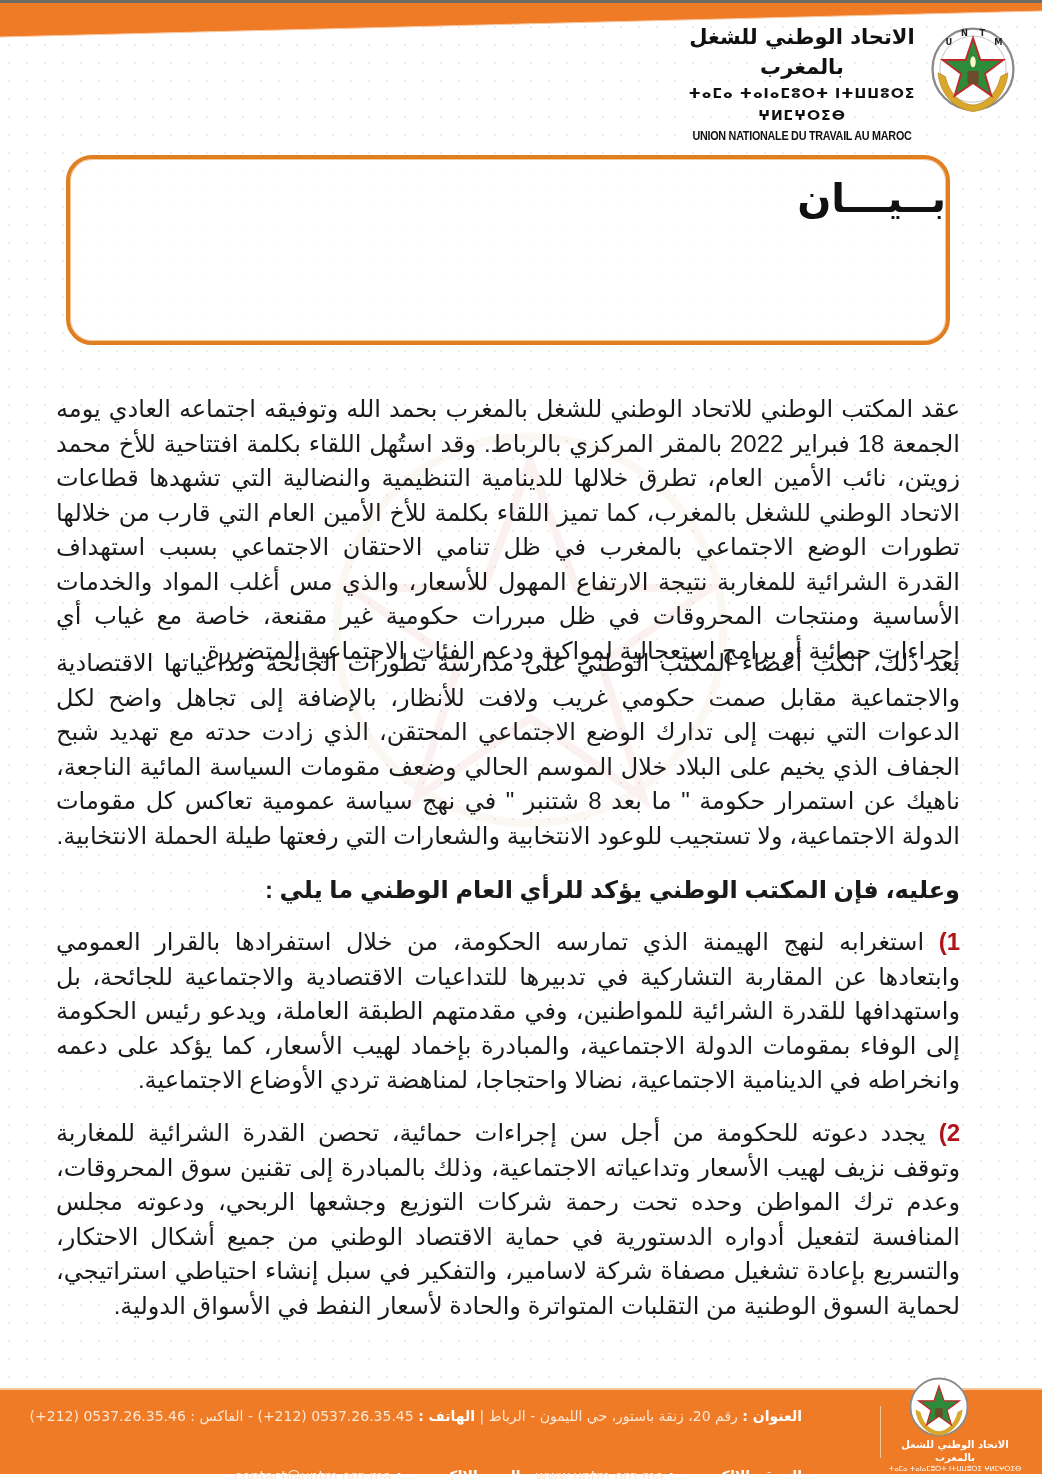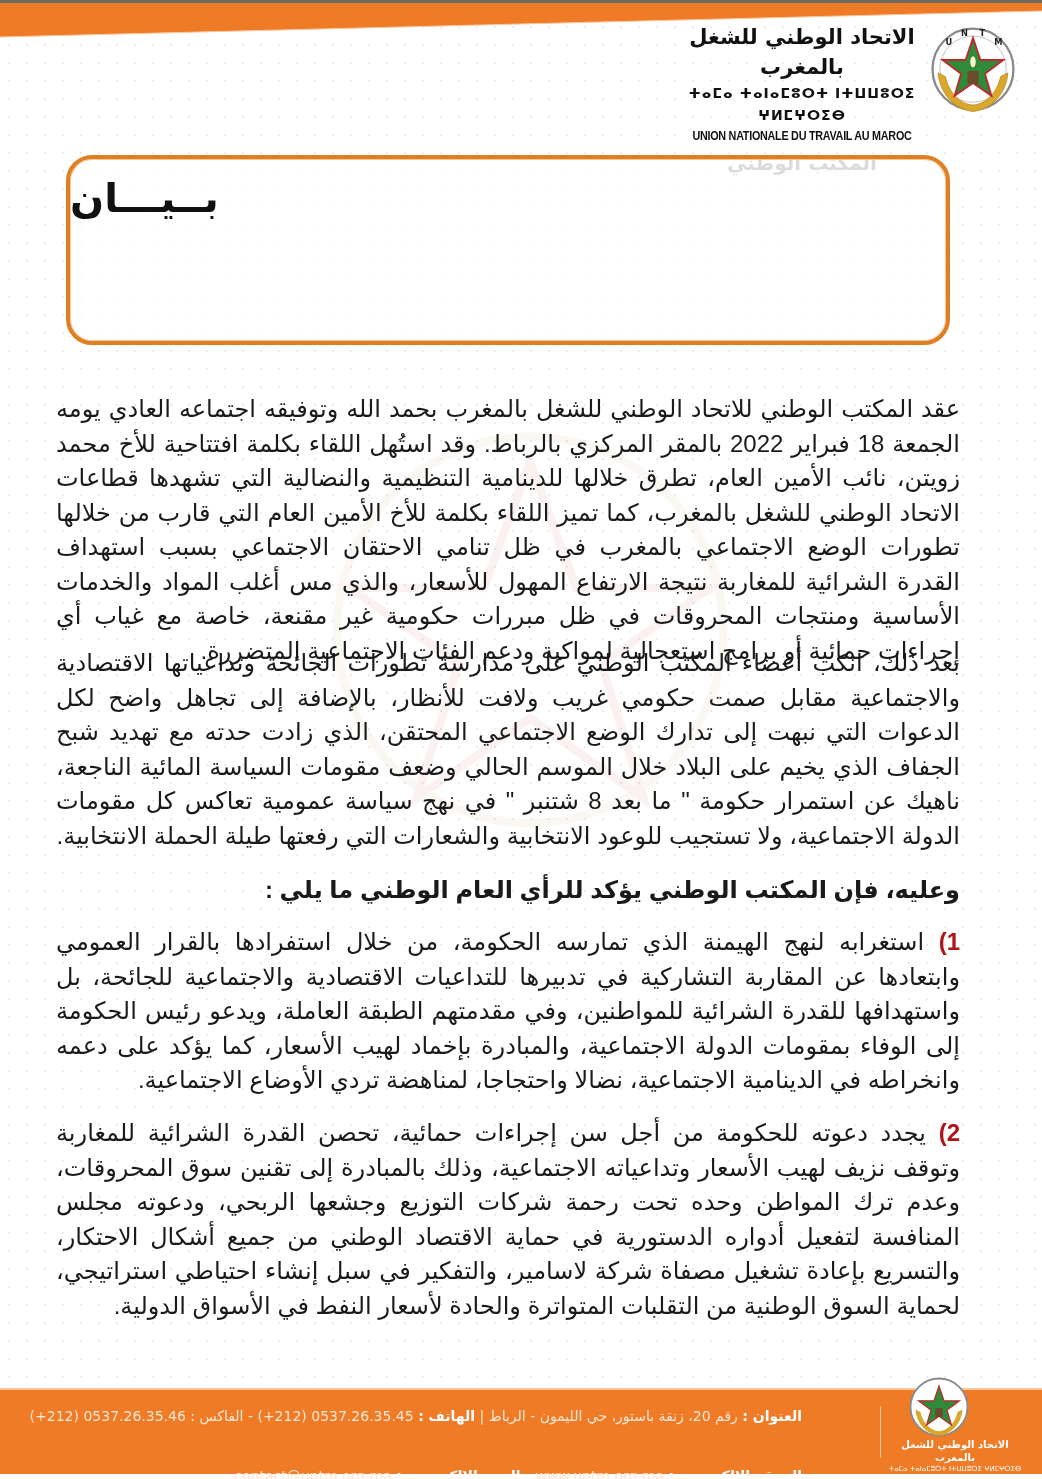--- a/index.html
+++ b/index.html
@@ -24,21 +24,21 @@
   .org-fr { font-family: "Liberation Sans", sans-serif; font-size: 12px; font-weight: bold; color: #111; letter-spacing: -0.3px; line-height: 20px; direction: ltr; transform: scaleX(0.9); }
   .bureau { font-family: "DejaVu Sans", sans-serif; font-weight: bold; font-size: 20px; color: #111; line-height: 30px; margin-top: 2px; }
   .logo { position: absolute; top: 25px; right: 118px; width: 92px; height: 92px; transform: translateX(95px); }
 
   
   .title-box {
     position: absolute; left: 66px; top: 155px; width: 884px; height: 190px;
     border: 4px solid #e07f22; border-radius: 26px;
     background: rgba(255,255,255,0.85);
     box-shadow: 0 0 0 1px #f3c79a inset;
-    text-align: left; direction: rtl;
+    text-align: right; direction: rtl;
   }
   .title-box .title {
     font-family: "DejaVu Sans", sans-serif; font-weight: bold; font-size: 40px; color: #111;
     letter-spacing: 6px; line-height: 50px; margin-top: 14px;
   }
   .title-box .subline {
     font-family: "DejaVu Sans", sans-serif; font-weight: bold; font-size: 17px; color: #111; line-height: 32px;
   }
 
   
@@ -87,21 +87,20 @@
 
 <svg class="watermark" viewBox="0 0 100 100">
   <circle cx="50" cy="50" r="46" fill="none" stroke="#c58a3a" stroke-width="2"></circle>
   <polygon points="50,10 61,40 93,40 67,58 77,90 50,71 23,90 33,58 7,40 39,40" fill="none" stroke="#c0282c" stroke-width="2"></polygon>
 </svg>
 
 <div class="header">
   <div class="org-ar">الاتحاد الوطني للشغل بالمغرب</div>
   <div class="org-tfng">ⵜⴰⵎⴰ ⵜⴰⵏⴰⵎⵓⵔⵜ ⵏⵜⵡⵡⵓⵔⵉ ⵖⵍⵎⵖⵔⵉⴱ</div>
   <div class="org-fr">UNION NATIONALE DU TRAVAIL AU MAROC</div>
-  <div class="bureau">المكتب الوطني</div>
 </div>
 
 <svg class="logo" viewBox="0 0 100 100">
   <circle cx="50" cy="48" r="44" fill="#ffffff" stroke="#8a8a8a" stroke-width="2.5"></circle>
   <circle cx="50" cy="48" r="36" fill="#fff" stroke="#bdbdbd" stroke-width="1"></circle>
   <path d="M12,52 C14,75 30,92 50,94 C70,92 86,75 88,52 L80,56 C76,74 64,86 50,87 C36,86 24,74 20,56 Z" fill="#d9a72b" stroke="#b8861e" stroke-width="0.8"></path>
   <polygon points="50,14 58,38 83,38 63,53 70,77 50,63 30,77 37,53 17,38 42,38" fill="#2e8b3a" stroke="#c0282c" stroke-width="2"></polygon>
   <rect x="44" y="50" width="12" height="14" fill="#6b4b2a"></rect>
   <ellipse cx="50" cy="40" rx="3" ry="6" fill="#fff6c8"></ellipse>
   <text x="20" y="22" font-size="9" font-weight="bold" fill="#222" font-family="DejaVu Sans, sans-serif">U</text>

